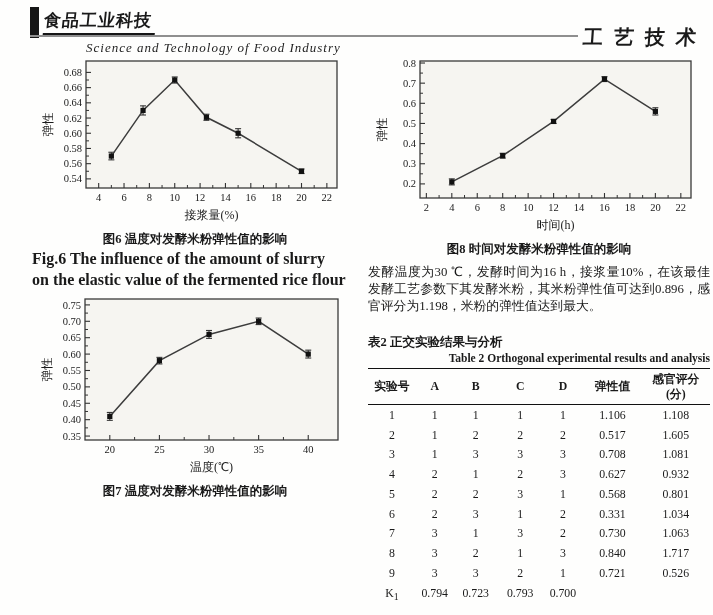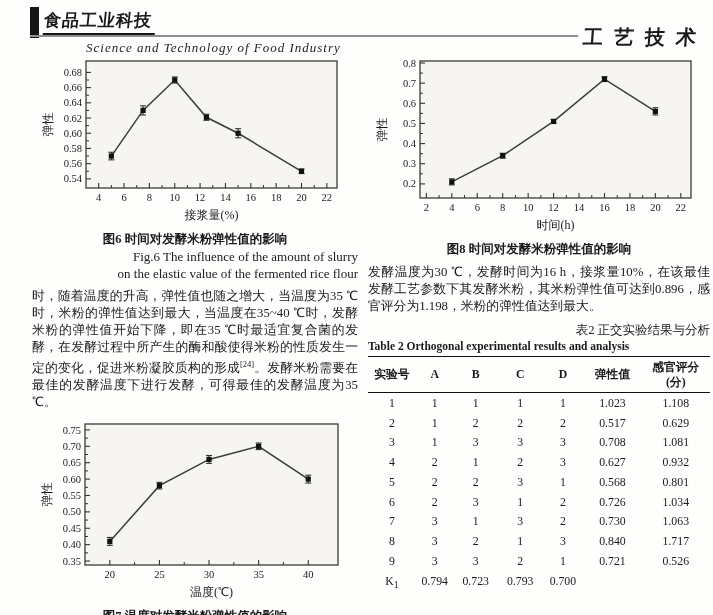--- a/index.html
+++ b/index.html
@@ -11,25 +11,25 @@
              transform:skewX(-6deg);border-bottom:2px solid #161616;padding:0 4px 1px 0;letter-spacing:1px;}
   .header-line{position:absolute;left:30px;top:35px;width:548px;height:2px;background:#8f8f8f;}
   .journal-en{position:absolute;left:62px;top:40px;font-style:italic;font-size:13px;letter-spacing:1px;color:#222;margin-left:24px;}
   .section-title{position:absolute;right:6px;top:24px;font-size:20px;font-weight:bold;letter-spacing:11px;transform:skewX(-4deg);}
   
   .col{position:absolute;top:52px;}
   .col-left{left:32px;width:326px;}
   .col-right{left:368px;width:342px;}
   .chart-wrap{text-align:center;}
   .cap-cn{text-align:center;font-weight:bold;font-size:12.5px;margin-top:3px;line-height:1.35;}
-  .cap-en{text-align:right;font-weight:normal;font-size:13px;line-height:1.32;}
+  .cap-en{text-align:left;font-weight:bold;font-size:16px;line-height:1.32;}
   .body-text{margin:6px 0 4px 0;font-size:12.8px;line-height:17px;text-align:justify;}
   .body-text sup{font-size:8.5px;}
-  .tbl-title-cn{text-align:right;font-weight:normal;font-size:12.5px;margin-top:7px;}
-  .tbl-title-en{text-align:left;font-weight:bold;font-size:11.5px;margin:1px 0 4px 0;}
+  .tbl-title-cn{text-align:left;font-weight:bold;font-size:12.5px;margin-top:19px;}
+  .tbl-title-en{text-align:right;font-weight:bold;font-size:11.5px;margin:1px 0 4px 0;}
   table.otable{width:100%;border-collapse:collapse;font-size:11.8px;text-align:center;}
   table.otable thead tr{border-top:1.6px solid #111;border-bottom:1.3px solid #111;}
   table.otable th{font-weight:bold;padding:3px 0;white-space:pre-line;line-height:1.25;}
   table.otable td{padding:2.4px 0;}
   table.otable th:nth-child(1){width:14%}
   table.otable th:nth-child(2){width:11%}
   table.otable th:nth-child(3){width:13%}
   table.otable th:nth-child(4){width:13%}
   table.otable th:nth-child(5){width:12%}
   table.otable th:nth-child(6){width:17%}
@@ -125,24 +125,23 @@
           <line x1="258.50505050505046" y1="121.5508982035928" x2="264.50505050505046" y2="121.5508982035928" stroke="#333" stroke-width="1.1"></line>
           <polyline points="71.35353535353535,104.05988023952101 103.04545454545455,58.43113772455088 134.73737373737373,28.011976047904128 166.42929292929293,65.2754491017964 198.12121212121212,81.24550898203594 261.50505050505046,119.26946107784428" fill="none" stroke="#3c3c3c" stroke-width="1.5"></polyline>
           <rect x="68.75353535353536" y="101.45988023952101" width="5.2" height="5.2" fill="#111"></rect>
           <rect x="100.44545454545455" y="55.83113772455088" width="5.2" height="5.2" fill="#111"></rect>
           <rect x="132.13737373737374" y="25.411976047904126" width="5.2" height="5.2" fill="#111"></rect>
           <rect x="163.82929292929293" y="62.675449101796396" width="5.2" height="5.2" fill="#111"></rect>
           <rect x="195.52121212121213" y="78.64550898203595" width="5.2" height="5.2" fill="#111"></rect>
           <rect x="258.90505050505044" y="116.66946107784429" width="5.2" height="5.2" fill="#111"></rect>
         </svg>
     </div>
-    <div class="cap-cn">图6  时间对发酵米粉弹性值的影响</div>
+    <div class="cap-cn">图6  温度对发酵米粉弹性值的影响</div>
     <div class="cap-en">Fig.6  The influence of the amount of slurry</div>
     <div class="cap-en">on the elastic value of the fermented rice flour</div>
-    <p class="body-text"><span>时，随着温度的升高，弹性值也随之增大，当温度为35 ℃时，米粉的弹性值达到最大，当温度在35~40 ℃时，发酵米粉的弹性值开始下降，即在35 ℃时最适宜复合菌的发酵，在发酵过程中所产生的酶和酸使得米粉的性质发生一定的变化，促进米粉凝胶质构的形成</span><sup>[24]</sup><span>。发酵米粉需要在最佳的发酵温度下进行发酵，可得最佳的发酵温度为35 ℃。</span></p>
     <div class="chart-wrap">
       <svg id="fig7" width="312" height="186">
           <rect x="46" y="9" width="253" height="141" fill="#f6f5f1" stroke="#3a3a3a" stroke-width="1.3"></rect>
           <line x1="70.80392156862746" y1="150" x2="70.80392156862746" y2="145" stroke="#333" stroke-width="1.1"></line>
           <text x="70.80392156862746" y="163" text-anchor="middle" font-size="10.5">20</text>
           <line x1="120.41176470588236" y1="150" x2="120.41176470588236" y2="145" stroke="#333" stroke-width="1.1"></line>
           <text x="120.41176470588236" y="163" text-anchor="middle" font-size="10.5">25</text>
           <line x1="170.01960784313724" y1="150" x2="170.01960784313724" y2="145" stroke="#333" stroke-width="1.1"></line>
           <text x="170.01960784313724" y="163" text-anchor="middle" font-size="10.5">30</text>
           <line x1="219.62745098039215" y1="150" x2="219.62745098039215" y2="145" stroke="#333" stroke-width="1.1"></line>
@@ -305,31 +304,31 @@
 (分)</th>
           </tr>
         </thead>
       <tbody id="tbl-body">
           <tr>
             <td>1</td>
             <td>1</td>
             <td>1</td>
             <td>1</td>
             <td>1</td>
-            <td>1.023</td>
+            <td>1.106</td>
             <td>1.108</td>
           </tr>
           <tr>
             <td>2</td>
             <td>1</td>
             <td>2</td>
             <td>2</td>
             <td>2</td>
             <td>0.517</td>
-            <td>0.629</td>
+            <td>1.605</td>
           </tr>
           <tr>
             <td>3</td>
             <td>1</td>
             <td>3</td>
             <td>3</td>
             <td>3</td>
             <td>0.708</td>
             <td>1.081</td>
           </tr>
@@ -350,21 +349,21 @@
             <td>1</td>
             <td>0.568</td>
             <td>0.801</td>
           </tr>
           <tr>
             <td>6</td>
             <td>2</td>
             <td>3</td>
             <td>1</td>
             <td>2</td>
-            <td>0.726</td>
+            <td>0.331</td>
             <td>1.034</td>
           </tr>
           <tr>
             <td>7</td>
             <td>3</td>
             <td>1</td>
             <td>3</td>
             <td>2</td>
             <td>0.730</td>
             <td>1.063</td>

